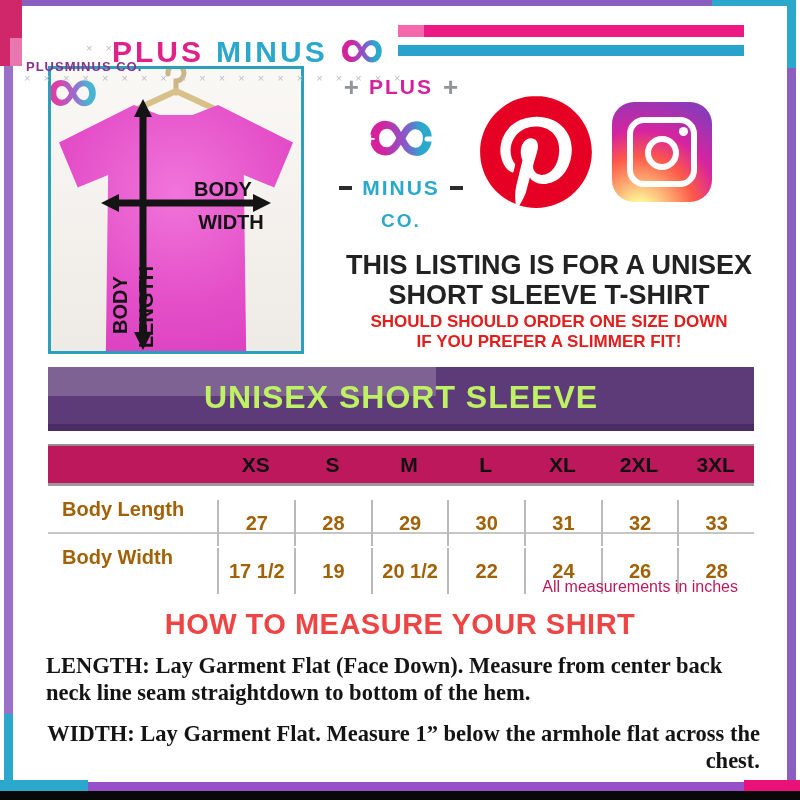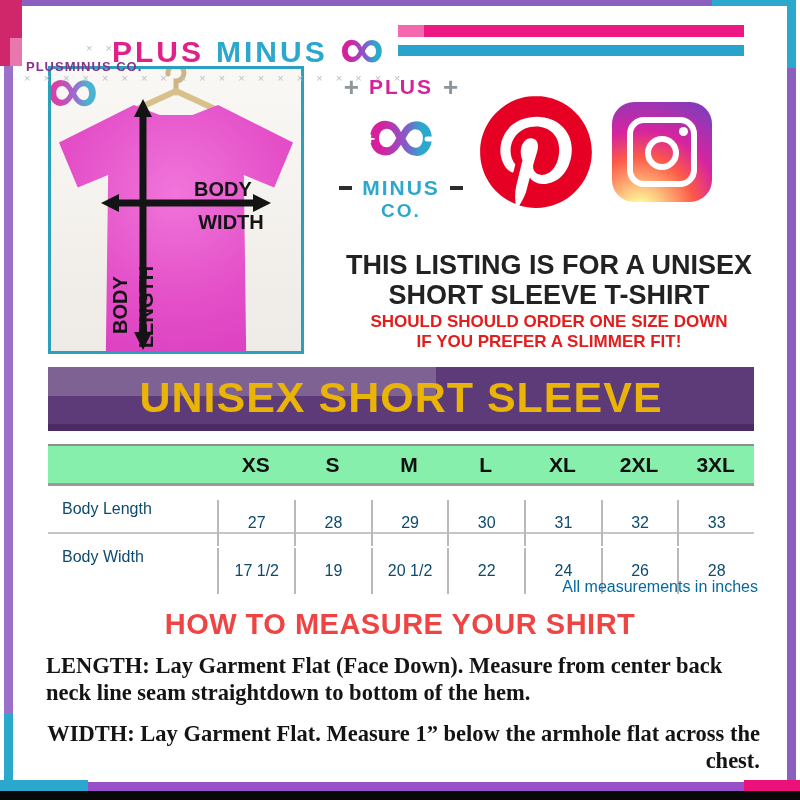--- a/index.html
+++ b/index.html
@@ -59,21 +59,21 @@
   .plus-glyph{font-size:26px;font-weight:bold;color:#8e969c;line-height:1;}
   #brand-plus{font-size:21px;font-weight:bold;color:#d6219c;letter-spacing:2px;}
   #brand-infinity-wrap{position:relative;height:74px;margin:2px 0 0 0;}
   #brand-infinity{font-size:96px;line-height:62px;font-weight:bold;}
   #loop-plus{position:absolute;left:30%;top:50%;transform:translate(-50%,-50%);
              color:#ffffff;font-size:17px;font-weight:bold;z-index:2;}
   #loop-minus{position:absolute;left:71%;top:50%;transform:translate(-50%,-50%);
               width:17px;height:5px;background:#ffffff;border-radius:3px;z-index:2;}
   .dash{width:13px;height:4px;background:#2c2c2c;}
   #brand-minus{font-size:21px;font-weight:bold;color:#2ba8cc;letter-spacing:2px;}
-  #brand-co{font-size:19px;font-weight:bold;color:#2ba8cc;letter-spacing:2px;margin-top:0;}
+  #brand-co{font-size:19px;font-weight:bold;color:#2ba8cc;letter-spacing:2px;margin-top:10px;}
 
   
   #pinterest{left:480px;top:96px;width:112px;height:112px;}
   #instagram{left:612px;top:102px;width:100px;height:100px;border-radius:22px;
      background:radial-gradient(circle at 28% 110%,#fdf497 0%,#fdf497 8%,#fd5949 42%,#d6249f 62%,#8a3ab9 90%);}
   #ig-body{position:absolute;left:15px;top:15px;right:15px;bottom:15px;
            border:6px solid #fff;border-radius:17px;}
   #ig-lens{position:absolute;left:33px;top:34px;width:22px;height:22px;
            border:6px solid #fff;border-radius:50%;}
   #ig-dot{position:absolute;left:67px;top:25px;width:9px;height:9px;background:#fff;border-radius:50%;}
@@ -82,34 +82,34 @@
   #listing-title{left:318px;top:250px;width:462px;text-align:center;font-size:27px;
                  font-weight:bold;color:#222;line-height:1.12;}
   #listing-note{left:318px;top:312px;width:462px;text-align:center;font-size:17px;
                 font-weight:bold;color:#e31c1c;line-height:1.2;}
 
   
   #banner{left:48px;top:367px;width:706px;height:64px;background:#5d3b79;
           display:flex;align-items:center;justify-content:center;}
   #banner-light{position:absolute;left:0;top:0;width:55%;height:46%;background:rgba(255,255,255,.20);}
   #banner-bottom{position:absolute;left:0;bottom:0;width:100%;height:7px;background:#4b2b63;}
-  #banner-title{position:relative;font-size:43px;font-weight:bold;color:#eab308;
+  #banner-title{position:relative;font-size:32px;font-weight:bold;color:#bef264;
                 letter-spacing:1px;z-index:2;padding-bottom:4px;}
 
   
   #size-table{left:48px;top:444px;width:706px;}
-  .t-header{display:flex;height:37px;align-items:center;background:#86efac;
+  .t-header{display:flex;height:37px;align-items:center;background:#be185d;
             border-top:2px solid #8f8f8d;border-bottom:3px solid #9a9a98;
             font-size:21px;font-weight:bold;color:#111;}
-  .t-row{display:flex;height:46px;align-items:center;font-size:16px;font-weight:normal;color:#0c4a6e;}
+  .t-row{display:flex;height:46px;align-items:center;font-size:20px;font-weight:bold;color:#a16207;}
   .t-row.first{border-bottom:2px solid #c6c6c4;}
   .lbl{width:24%;padding-left:14px;box-sizing:border-box;text-align:left;}
   .cell{flex:1;text-align:center;}
   .t-row .cell{border-left:2px solid #b9b9b7;height:100%;line-height:46px;margin-top:28px;}
-  #measure-note{left:52px;top:578px;width:706px;text-align:right;font-size:16px;color:#0369a1;}
+  #measure-note{left:32px;top:578px;width:706px;text-align:right;font-size:16px;color:#be185d;}
 
   
   #measure-heading{left:0;top:608px;width:800px;text-align:center;font-size:29px;
                    font-weight:bold;color:#ef4444;letter-spacing:.5px;}
   .para{font-family:"Liberation Serif","DejaVu Serif",serif;font-weight:bold;
         font-size:22.5px;line-height:1.2;color:#141414;}
   #length-para{left:46px;top:652px;width:714px;}
   #width-para{left:46px;top:720px;width:714px;text-align:right;}
   .para .plabel{font-weight:bold;}
 </style>

